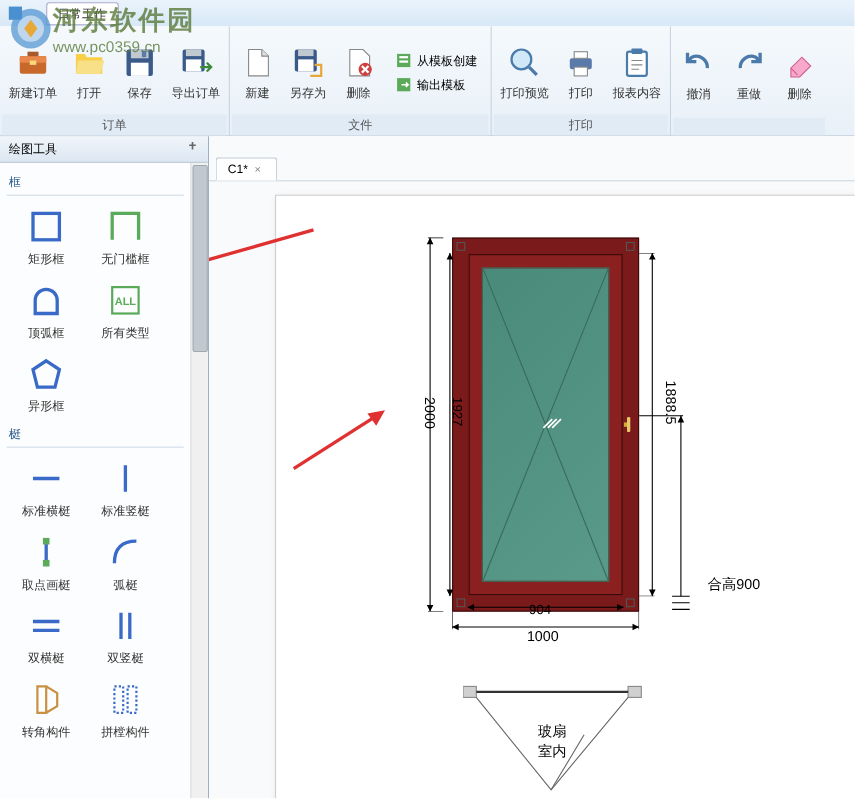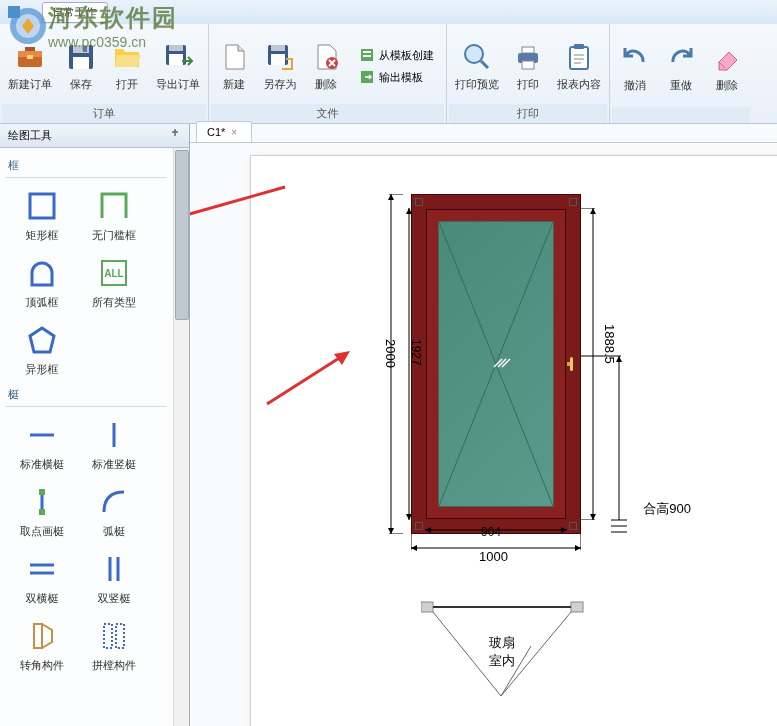--- a/index.html
+++ b/index.html
@@ -38,21 +38,21 @@
     .tools-section-title { font-size: 11px; color: #2a5a8a; padding: 4px 2px; border-bottom: 1px solid #d0dce8; margin-bottom: 4px; }
     .tools-grid { display: flex; flex-wrap: wrap; }
     .tool-item { width: 72px; display: flex; flex-direction: column; align-items: center; padding: 6px 2px; cursor: pointer; }
     .tool-icon { width: 36px; height: 36px; margin-bottom: 4px; display: flex; align-items: center; justify-content: center; }
     .tool-label { font-size: 11px; color: #333; }
     .scrollbar-v { width: 16px; background: #f0f0f0; border-left: 1px solid #ddd; position: relative; }
     .scrollbar-thumb { position: absolute; width: 14px; left: 1px; background: #c0c8d0; border: 1px solid #a0a8b0; border-radius: 2px; }
     
     
     .canvas-area { flex: 1; display: flex; flex-direction: column; background: #fff; }
-    .tabs { height: 19px; background: #f8fafb; border-bottom: 1px solid #c0ccd8; display: flex; align-items: flex-end; padding-left: 6px; }
+    .tabs { height: 41px; background: #f8fafb; border-bottom: 1px solid #c0ccd8; display: flex; align-items: flex-end; padding-left: 6px; }
     .tab { padding: 4px 10px; background: #fff; border: 1px solid #c0ccd8; border-bottom: none; border-radius: 3px 3px 0 0; font-size: 11px; display: flex; align-items: center; gap: 6px; cursor: pointer; }
     .tab-close { width: 10px; height: 10px; cursor: pointer; color: #888; font-size: 10px; }
     .canvas { flex: 1; background: #f8fafb; position: relative; overflow: hidden; }
     .canvas-paper { position: absolute; left: 60px; top: 12px; width: 540px; height: 590px; background: #fff; box-shadow: 2px 2px 6px rgba(0,0,0,0.15); border: 1px solid #d0d0d0; }
     
     
     .door-container { position: absolute; left: 160px; top: 38px; border-radius: 26px; }
     .door-frame { width: 170px; height: 340px; background: #7a1a1a; border: 1px solid #3a0a0a; position: relative; }
     .door-inner { position: absolute; left: 14px; top: 14px; right: 14px; bottom: 14px; background: #8a2020; border: 1px solid #3a0a0a; }
     .door-glass { position: absolute; left: 11px; top: 11px; right: 11px; bottom: 11px; background: linear-gradient(135deg, #4a8a7a, #5a9a8a); border: 1px solid #3a6a5a; }
@@ -102,36 +102,36 @@
               <rect x="4" y="10" width="24" height="6" fill="#e8884a"></rect>
               <rect x="11" y="6" width="10" height="4" fill="#a8582a"></rect>
               <rect x="13" y="14" width="6" height="4" fill="#f8d878"></rect>
             </svg>
           </div>
         <span class="ribbon-btn-label">新建订单</span>
       </div>
       <div class="ribbon-btn">
         <div class="ribbon-icon">
             <svg viewBox="0 0 32 32">
+              <path d="M4 8 L12 8 L14 11 L28 11 L28 26 L4 26 Z" fill="#f8d048"></path>
+              <path d="M6 14 L30 14 L26 26 L4 26 Z" fill="#f8e088"></path>
+            </svg>
+          </div>
+        <span class="ribbon-btn-label">打开</span>
+      </div>
+      <div class="ribbon-btn">
+        <div class="ribbon-icon">
+            <svg viewBox="0 0 32 32">
               <rect x="4" y="4" width="24" height="24" rx="2" fill="#3a5a8a"></rect>
               <rect x="8" y="4" width="16" height="8" fill="#c0c8d0"></rect>
               <rect x="8" y="16" width="16" height="12" fill="#fff"></rect>
               <rect x="18" y="5" width="4" height="6" fill="#5a7aaa"></rect>
             </svg>
           </div>
         <span class="ribbon-btn-label">保存</span>
-      </div>
-      <div class="ribbon-btn">
-        <div class="ribbon-icon">
-            <svg viewBox="0 0 32 32">
-              <path d="M4 8 L12 8 L14 11 L28 11 L28 26 L4 26 Z" fill="#f8d048"></path>
-              <path d="M6 14 L30 14 L26 26 L4 26 Z" fill="#f8e088"></path>
-            </svg>
-          </div>
-        <span class="ribbon-btn-label">打开</span>
       </div>
       <div class="ribbon-btn">
         <div class="ribbon-icon">
             <svg viewBox="0 0 32 32">
               <rect x="4" y="4" width="20" height="20" rx="2" fill="#3a5a8a"></rect>
               <rect x="7" y="4" width="14" height="6" fill="#c0c8d0"></rect>
               <rect x="7" y="13" width="14" height="11" fill="#fff"></rect>
               <path d="M20 20 L30 20 M26 16 L30 20 L26 24" stroke="#3a8a3a" stroke-width="2" fill="none"></path>
             </svg>
           </div>

